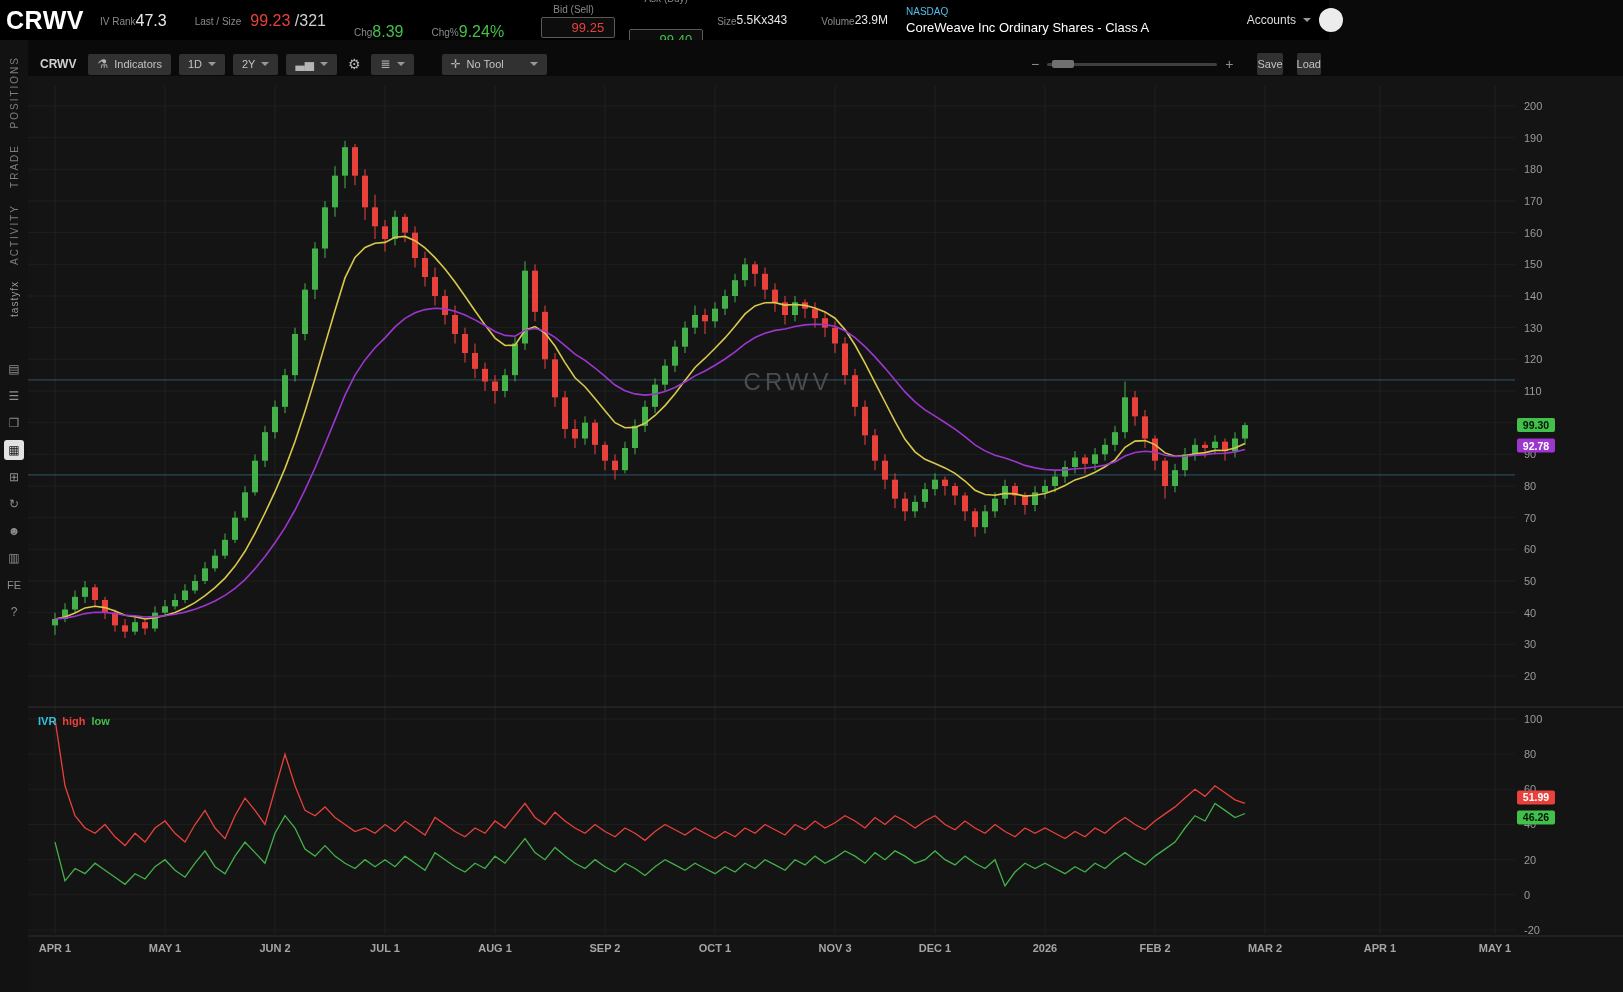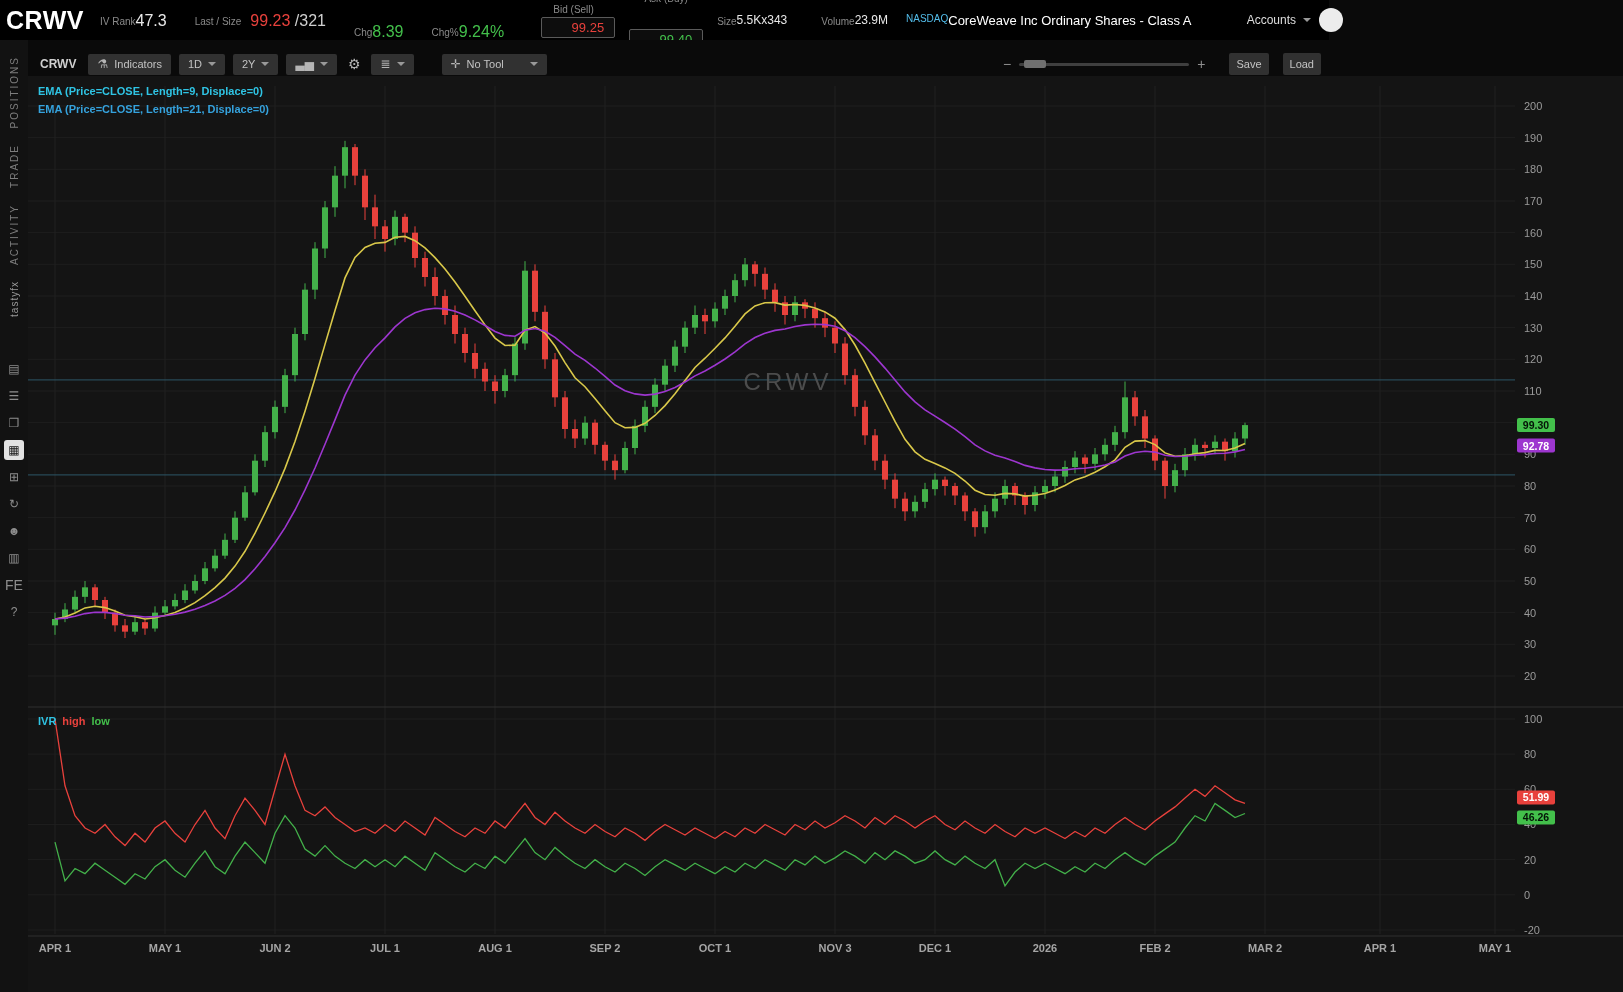--- a/index.html
+++ b/index.html
@@ -12,54 +12,54 @@
   .symbol-big { font-size:25px; font-weight:bold; color:#fff; padding:0 16px 0 6px; letter-spacing:.5px; }
   .hfield { display:flex; flex-direction:row; align-items:flex-end; margin-right:28px; }
   .hlabel { font-size:10px; color:#8a8a8a; line-height:15px; white-space:nowrap; }
   .hvalue { font-size:16px; color:#e8e8e8; line-height:17px; white-space:nowrap; }
   .red   { color:#e8413c;margin-left:9px; }
   .green { color:#43c04b;margin-top:23px; }
   .dim   { color:#cfcfcf; }
   .qwrap { display:flex; flex-direction:column; align-items:center; margin-right:14px; }
   .qbox  { border:1px solid #5a5a5a; background:#0d0d0d; padding:1px 10px; min-width:74px; text-align:right;
            font-size:13px; border-radius:2px; line-height:17px; }
-  .nameblock { display:flex; align-items:flex-start; margin-left:8px; }
+  .nameblock { display:flex; flex-direction:column; align-items:flex-start; margin-left:8px; }
   .exchange { font-size:10px; color:#53bdea; line-height:14px; }
   .company  { font-size:13px; color:#fff; line-height:17px; white-space:nowrap; }
   .accounts { margin-left:auto; font-size:12px; color:#ddd; display:flex; align-items:center; gap:7px; padding-right:8px; cursor:pointer; }
   .acct-circle { width:24px; height:24px; border-radius:50%; background:#ececec; margin-right:-14px; flex-shrink:0; }
   .caret { width:0; height:0; border-left:4px solid transparent; border-right:4px solid transparent; border-top:4px solid #999; display:inline-block; }
 
   
   .body-row { flex:1; display:flex; min-height:0; }
   .sidebar { width:28px; background:#121212; display:flex; flex-direction:column; align-items:center; flex-shrink:0; }
   .side-tab { writing-mode:vertical-rl; transform:rotate(180deg); color:#7d7d7d; font-size:10px;
               letter-spacing:2px; margin:16px 0; cursor:pointer; white-space:nowrap; }
   .side-tab.brand { color:#9a9a9a; letter-spacing:1px; }
   .side-icons { margin-top:22px; display:flex; flex-direction:column; align-items:center; }
   .side-icon { width:20px; height:20px; color:#8d8d8d; font-size:12px; display:flex; align-items:center;
                justify-content:center; margin:3.5px 0; cursor:pointer; }
   .side-icon.active { background:#e2e2e2; color:#151515; border-radius:3px; }
-  .side-icon.badge { font-size:14px; letter-spacing:0; }
+  .side-icon.badge { font-size:11px; letter-spacing:0; }
 
   .main { flex:1; display:flex; flex-direction:column; background:#0a0a0a; min-width:0; }
 
   
   .toolbar { height:24px; margin:12px 8px 0 8px; display:flex; align-items:center; gap:8px; flex-shrink:0; }
   .tsymbol { color:#cfcfcf; font-size:12px; font-weight:bold; margin:0 4px; }
   .tbtn { background:#313131; color:#c3c3c3; font-size:11px; height:21px; display:flex; align-items:center;
           gap:6px; padding:0 9px; border-radius:2px; cursor:pointer; white-space:nowrap; }
   .ticon { color:#b5b5b5; font-size:12px; line-height:1; }
   .iconbtn { background:transparent; padding:0 3px; }
   .spacer { flex:1; }
   .zoomwrap { display:flex; align-items:center; gap:8px; margin-right:16px; }
   .zoomsign { color:#8f8f8f; font-size:14px; cursor:pointer; }
   .ztrack { width:170px; height:3px; background:#3f3f3f; border-radius:2px; position:relative; cursor:pointer; }
   .zhandle { position:absolute; left:5px; top:-3px; width:22px; height:8px; background:#707070; border-radius:2px; cursor:grab; }
-  .tbtn.wide { padding:0 7px; height:22px; }
+  .tbtn.wide { padding:0 0; height:22px; }
 
   
   .chart-wrap { position:relative; flex:1; min-height:0; }
   svg { display:block; }
   svg text { font-family:"Liberation Sans", sans-serif; }
   .legend-ema { position:absolute; left:10px; top:6px; font-size:11px; font-weight:bold; line-height:18px; pointer-events:none; }
   .legend-ema .l9  { color:#2fc4e4; display:block; }
   .legend-ema .l21 { color:#35a2dd; display:block; }
   .legend-ivr { position:absolute; left:10px; top:639px; font-size:11px; font-weight:bold; pointer-events:none; }
   .legend-ivr .ivr  { color:#2fc4e4; margin-right:6px; }
@@ -540,24 +540,20 @@
             <rect x="1489" y="341.883669" width="38" height="14" rx="2" fill="#43c04b"></rect>
             <text x="1508" y="352.883669" text-anchor="middle" fill="#041407" font-size="10.5" font-weight="bold">99.30</text>
             <rect x="1489" y="362.53035739999996" width="38" height="14" rx="2" fill="#9d36cf"></rect>
             <text x="1508" y="373.53035739999996" text-anchor="middle" fill="#ffffff" font-size="10.5" font-weight="bold">92.78</text>
             <rect x="1489" y="714.4174233" width="38" height="14" rx="2" fill="#e8413c"></rect>
             <text x="1508" y="725.4174233" text-anchor="middle" fill="#ffffff" font-size="10.5" font-weight="bold">51.99</text>
             <rect x="1489" y="734.4926542000001" width="38" height="14" rx="2" fill="#43c04b"></rect>
             <text x="1508" y="745.4926542000001" text-anchor="middle" fill="#041407" font-size="10.5" font-weight="bold">46.26</text>
           </svg>
 
-        <div class="legend-ema">
-          <span class="l9">EMA (Price=CLOSE, Length=9, Displace=0)</span>
-          <span class="l21">EMA (Price=CLOSE, Length=21, Displace=0)</span>
-        </div>
 
         <div class="legend-ivr">
           <span class="ivr">IVR</span><span class="high">high</span><span class="low">low</span>
         </div>
       </div>
 
     </div>
   </div>
 </div>
 

